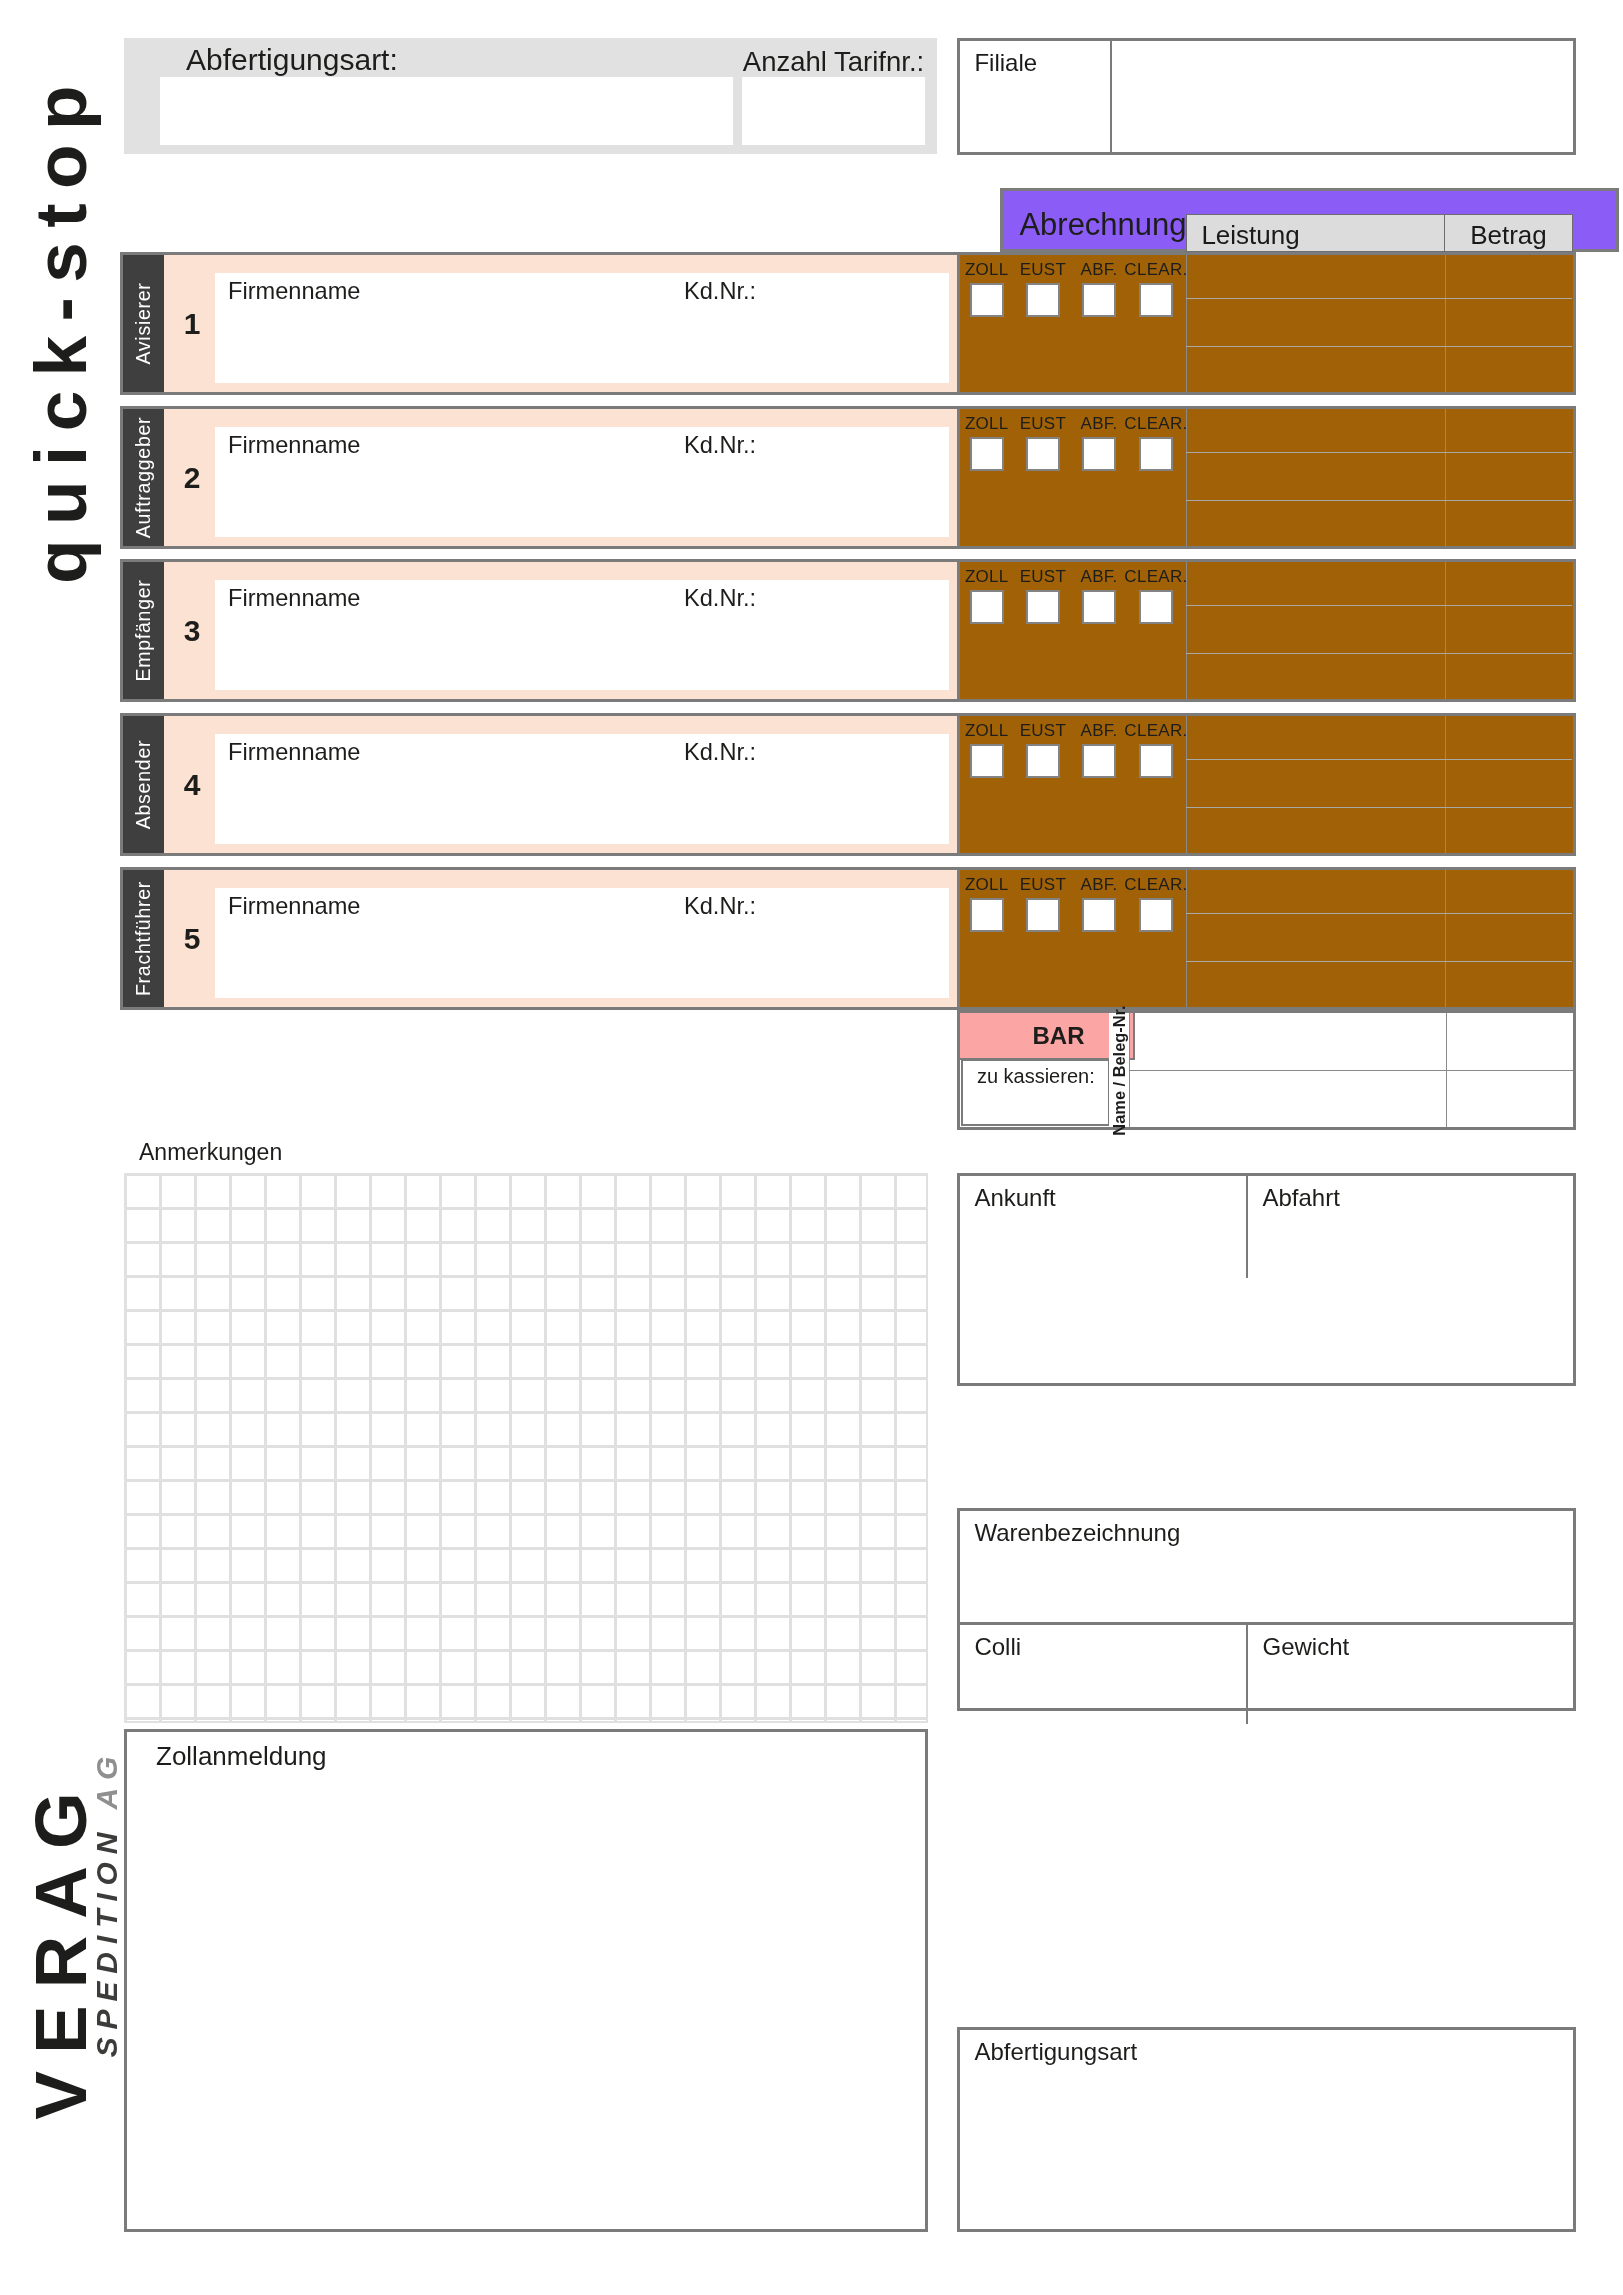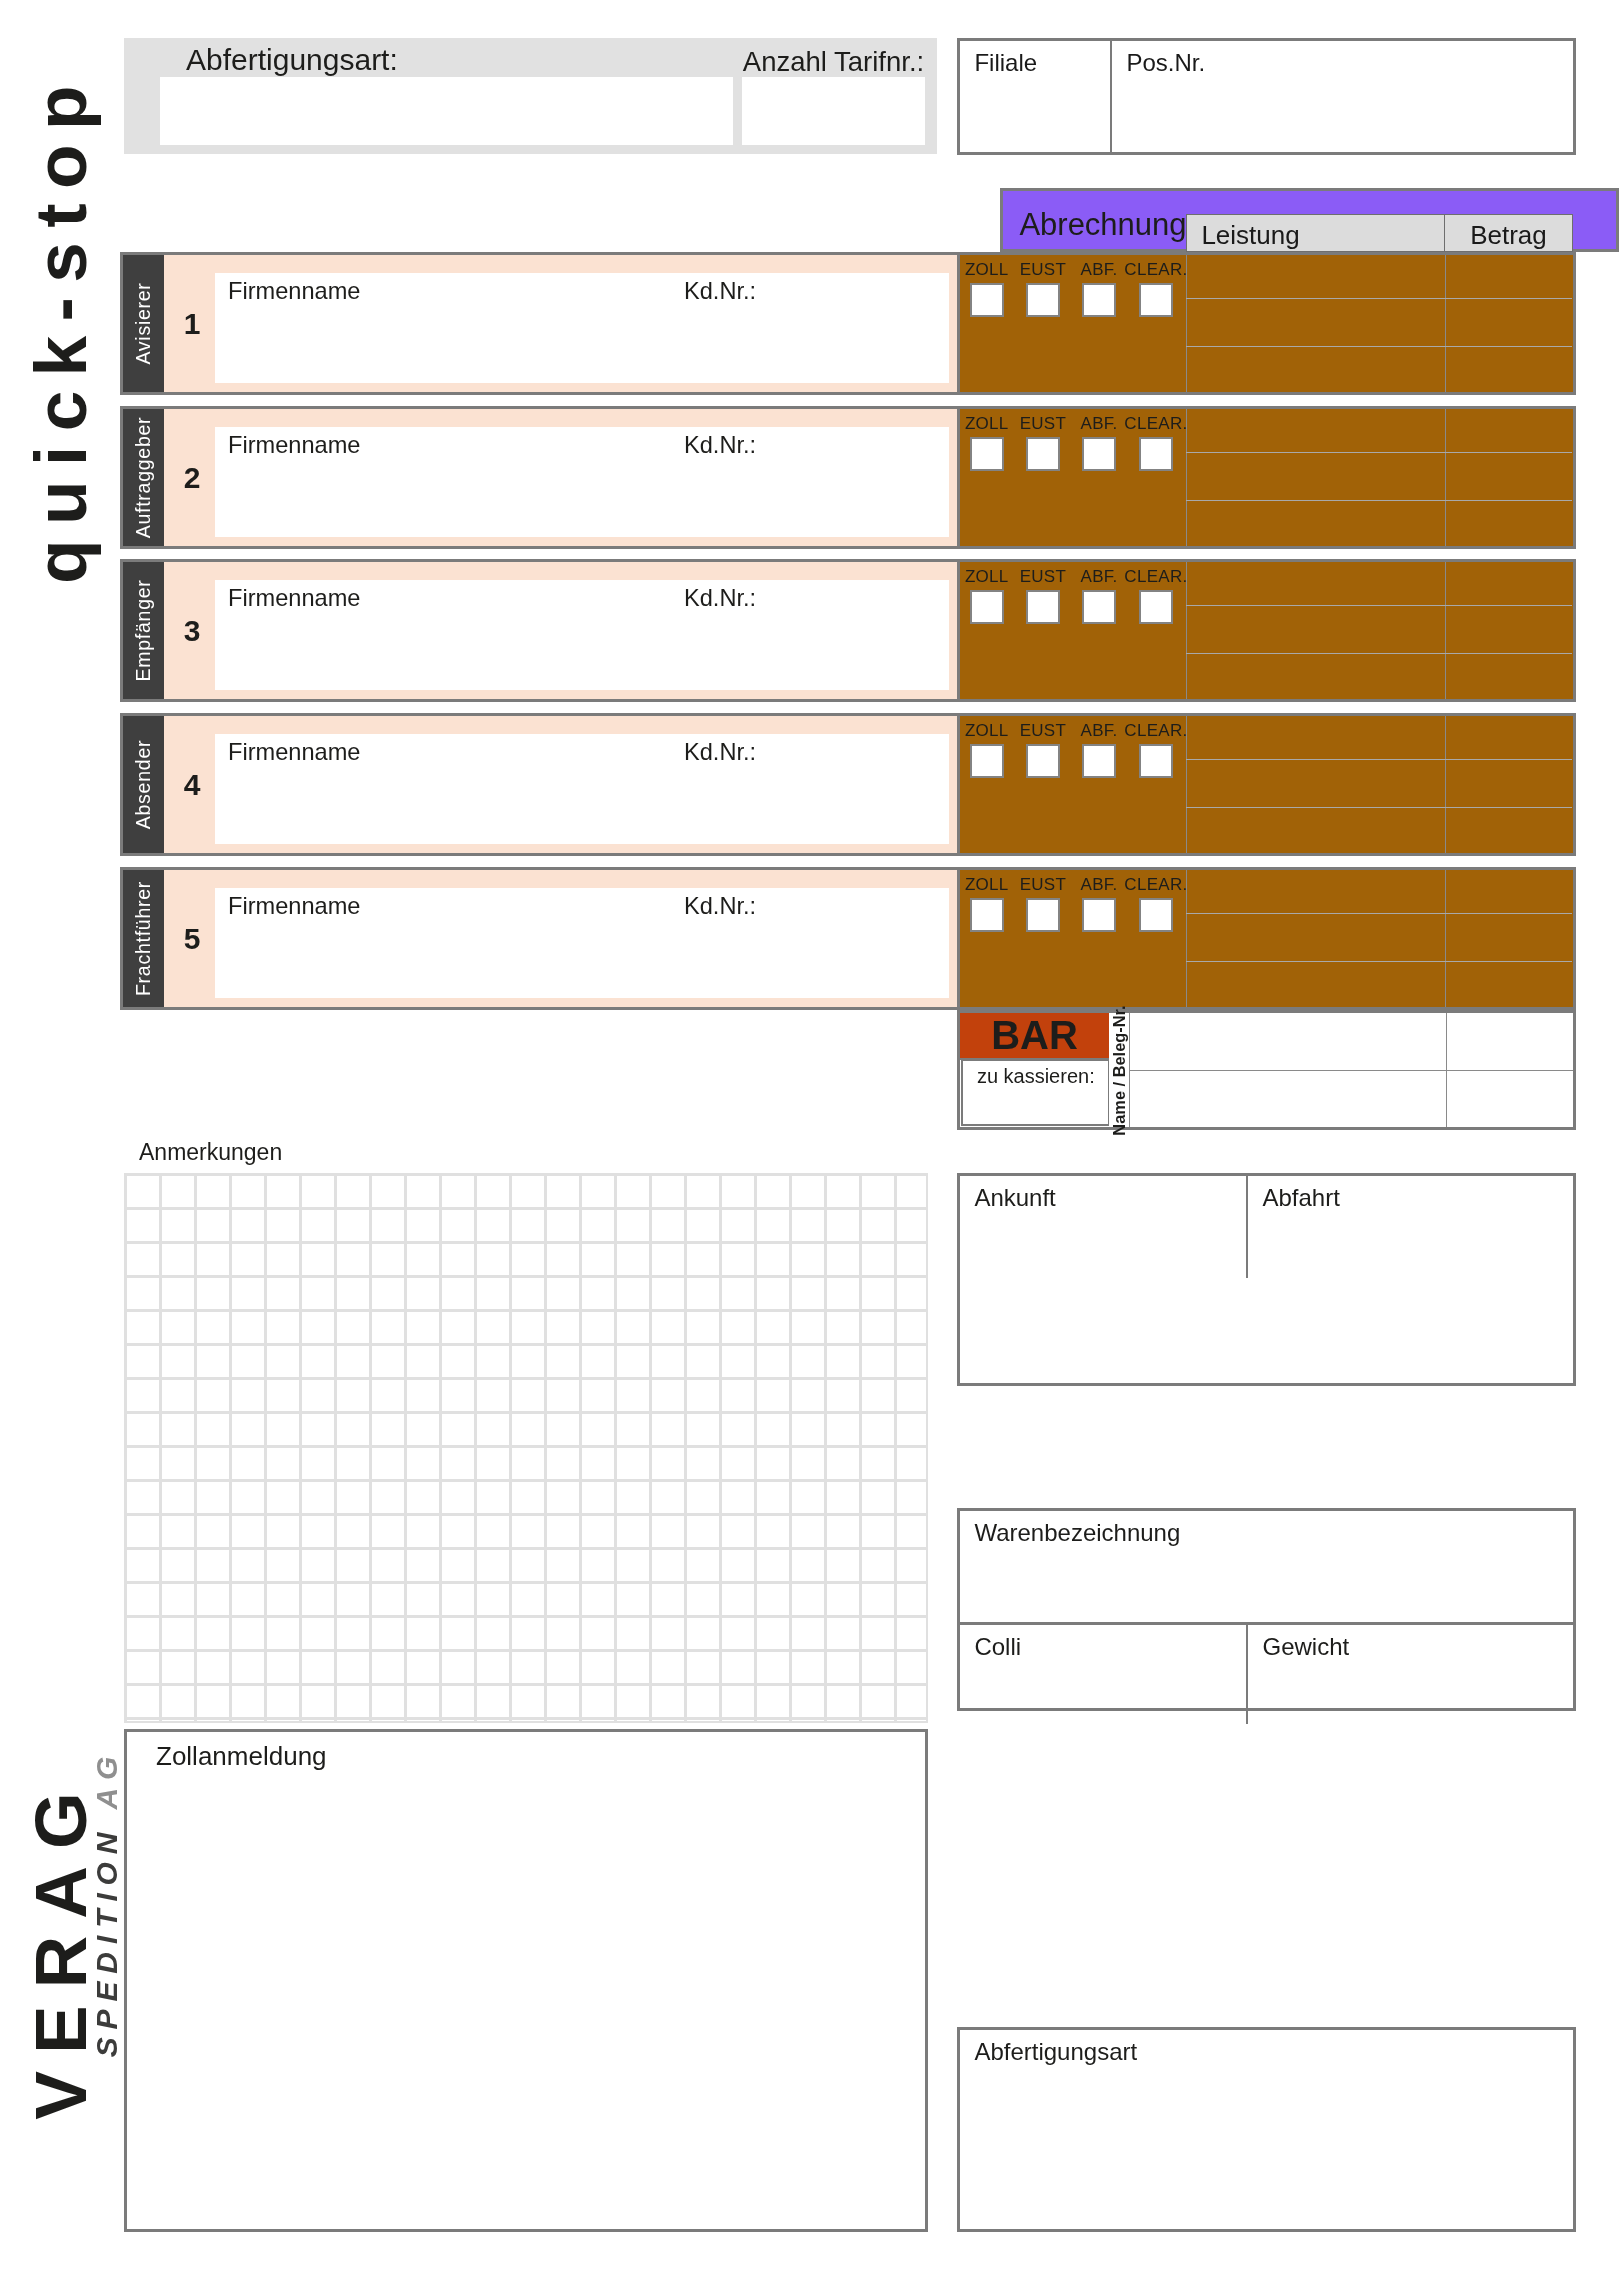--- a/index.html
+++ b/index.html
@@ -54,21 +54,21 @@
   .grp .cbl{font-size:17px;letter-spacing:0.3px;margin-top:5.2px;white-space:nowrap;color:#1d1d1b;}
   .grp .cbx{width:30px;height:30px;border:2.6px solid #838383;background:#fff;margin-top:2.6px;}
   .grp .vdiv1{position:absolute;left:226px;top:0;width:1.3px;height:100%;background:#8a8a8a;}
   .grp .vdiv2{position:absolute;left:485px;top:0;width:1.3px;height:100%;background:#8a8a8a;}
   .grp .hdiv1{position:absolute;left:226px;top:43px;width:386px;height:1.3px;background:#a9a9a9;}
   .grp .hdiv2{position:absolute;left:226px;top:91px;width:386px;height:1.3px;background:#a9a9a9;}
   .grp .cells{position:absolute;left:228px;top:0;width:385px;height:100%;}
 
   
   .bar-blk{left:957px;top:1010px;width:619px;height:120px;background:#fff;border:3.3px solid #7b7b7b;box-sizing:border-box;}
-  .bar-blk .bartit{position:absolute;left:0;top:0;width:149px;height:45px;background:#c2410c;border-right:2.6px solid #7b7b7b;border-bottom:2.6px solid #7b7b7b;display:flex;align-items:center;justify-content:center;font-size:40px;font-weight:700;color:#1d1d1b;}
+  .bar-blk .bartit{position:absolute;left:0;top:0;width:149px;height:45px;background:#fca5a5;border-right:2.6px solid #7b7b7b;border-bottom:2.6px solid #7b7b7b;display:flex;align-items:center;justify-content:center;font-size:24px;font-weight:700;color:#1d1d1b;padding-left:24px;}
   .bar-blk .kass{position:absolute;left:1.3px;top:46px;width:145px;height:63px;background:#fff;border:2.6px solid #7b7b7b;}
   .bar-blk .kass span{display:block;text-align:center;font-size:20px;padding-top:3.9px;color:#1d1d1b;}
   .bar-blk .namestrip{position:absolute;left:149px;top:0;width:19.6px;height:100%;display:flex;align-items:center;justify-content:center;background:#fff;}
   .bar-blk .namestrip span{transform:rotate(-90deg);white-space:nowrap;font-size:16.4px;font-weight:700;color:#1d1d1b;}
   .bar-blk .rz{position:absolute;left:169px;top:0;width:444px;height:100%;border-left:1.3px solid #8a8a8a;box-sizing:border-box;}
   .bar-blk .rz .h{position:absolute;left:0;top:57px;width:100%;height:1.3px;background:#8a8a8a;}
   .bar-blk .rz .v{position:absolute;left:316px;top:0;width:1.3px;height:100%;background:#8a8a8a;}
 
   
   .anm-lbl{left:139px;top:1139px;font-size:23px;color:#1d1d1b;}
@@ -108,21 +108,20 @@
 
   <div class="abs top-panel">
     <div class="lbl1">Abfertigungsart:</div>
     <div class="lbl2">Anzahl Tarifnr.:</div>
     <div class="inp1"></div>
     <div class="inp2"></div>
   </div>
 
   <div class="abs filiale-box">
     <div class="cell c1"><span>Filiale</span></div>
-    <div class="cell c2"><span>Pos.Nr.</span></div>
   </div>
 
   <div class="abs abr-head">
     <div class="title">Abrechnung</div>
   </div>
   <div class="abs lb-strip">
     <div class="l">Leistung</div>
     <div class="b">Betrag</div>
   </div>
 

